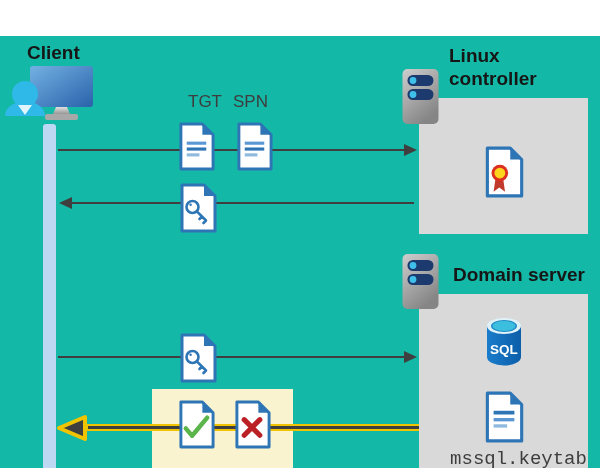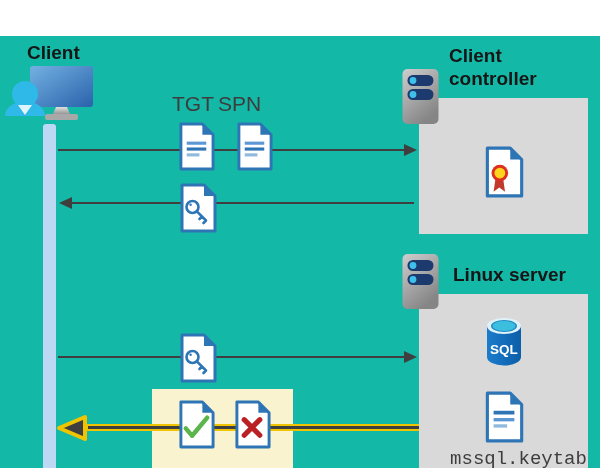--- a/index.html
+++ b/index.html
@@ -13,21 +13,21 @@
     --cross-red:#bb2025;
     --text-dark:#3d3d3d;
     --title-black:#161616;
   }
   html,body{margin:0;padding:0;background:#fff;}
   body{font-family:"Liberation Sans",sans-serif;}
   #stage{position:relative;width:600px;height:468px;background:#14b8a6;overflow:hidden;margin-top:36px;}
   .abs{position:absolute;}
   .graybox{position:absolute;background:var(--box-gray);}
   .title{position:absolute;font-weight:700;font-size:19px;line-height:1.22;color:var(--title-black);}
-  .small-label{position:absolute;font-size:21px;color:var(--text-dark);text-align:left;}
+  .small-label{position:absolute;font-size:17px;color:var(--text-dark);text-align:right;}
   .caption{position:absolute;font-size:19px;color:var(--text-dark);text-align:center;}
   .band{position:absolute;background:var(--band-blue);border-radius:3px;}
   .hline{position:absolute;height:2px;background:var(--arrow-dark);}
   .head-right{position:absolute;width:0;height:0;border-top:6px solid transparent;border-bottom:6px solid transparent;border-left:13px solid var(--arrow-dark);}
   .head-left{position:absolute;width:0;height:0;border-top:6px solid transparent;border-bottom:6px solid transparent;border-right:13px solid var(--arrow-dark);}
   .ybox{position:absolute;background:var(--highlight-yellow-bg);}
   .yband{position:absolute;background:var(--arrow-yellow);height:7px;}
   .ycore{position:absolute;background:var(--arrow-dark);height:3px;}
   
   .doc-body{fill:#ffffff;stroke:var(--accent-blue);stroke-width:3;stroke-linejoin:round;}
@@ -93,30 +93,30 @@
   <div class="title" style="left:27px;top:5px;">Client</div>
   <svg class="abs" style="left:0px;top:28px;" width="100" height="58" viewBox="0 0 100 58">
     <rect x="30" y="2" width="63" height="41" rx="3" fill="url(#gradMonitor)"></rect>
     <polygon points="56,43 67,43 70,50 53,50" fill="url(#gradStand)"></polygon>
     <rect x="45" y="50" width="33" height="6" rx="2" fill="#a8a8a8"></rect>
     <circle cx="25" cy="30" r="13" fill="#2fb9e8"></circle>
     <path d="M5 52 a20 15 0 0 1 40 0 Z" fill="#2fb9e8"></path>
     <polygon points="18,41 32,41 25,51" fill="#dff4fc"></polygon>
   </svg>
 
-  <div class="title" style="left:449px;top:8px;width:142px;">Client controller</div>
+  <div class="title" style="left:449px;top:8px;width:142px;">Linux controller</div>
   <svg class="abs" style="left:401px;top:32px;" width="39" height="57" viewBox="0 0 38 57">
     <rect x="1" y="1" width="36" height="55" rx="5" fill="url(#gradServer)"></rect>
     <rect x="6" y="7" width="26" height="11" rx="5.5" class="pill"></rect>
       <circle cx="11.5" cy="12.5" r="3.4" class="pill-dot"></circle>
     <rect x="6" y="21" width="26" height="11" rx="5.5" class="pill"></rect>
       <circle cx="11.5" cy="26.5" r="3.4" class="pill-dot"></circle>
   </svg>
 
-  <div class="title" style="left:453px;top:227px;width:142px;">Linux server</div>
+  <div class="title" style="left:453px;top:227px;width:142px;">Domain server</div>
   <svg class="abs" style="left:401px;top:217px;" width="39" height="57" viewBox="0 0 38 57">
     <rect x="1" y="1" width="36" height="55" rx="5" fill="url(#gradServer)"></rect>
     <rect x="6" y="7" width="26" height="11" rx="5.5" class="pill"></rect>
       <circle cx="11.5" cy="12.5" r="3.4" class="pill-dot"></circle>
     <rect x="6" y="21" width="26" height="11" rx="5.5" class="pill"></rect>
       <circle cx="11.5" cy="26.5" r="3.4" class="pill-dot"></circle>
   </svg>
 
   <div class="small-label" style="left:172px;top:56px;width:50px;">TGT</div>
   <div class="small-label" style="left:218px;top:56px;width:50px;">SPN</div>

